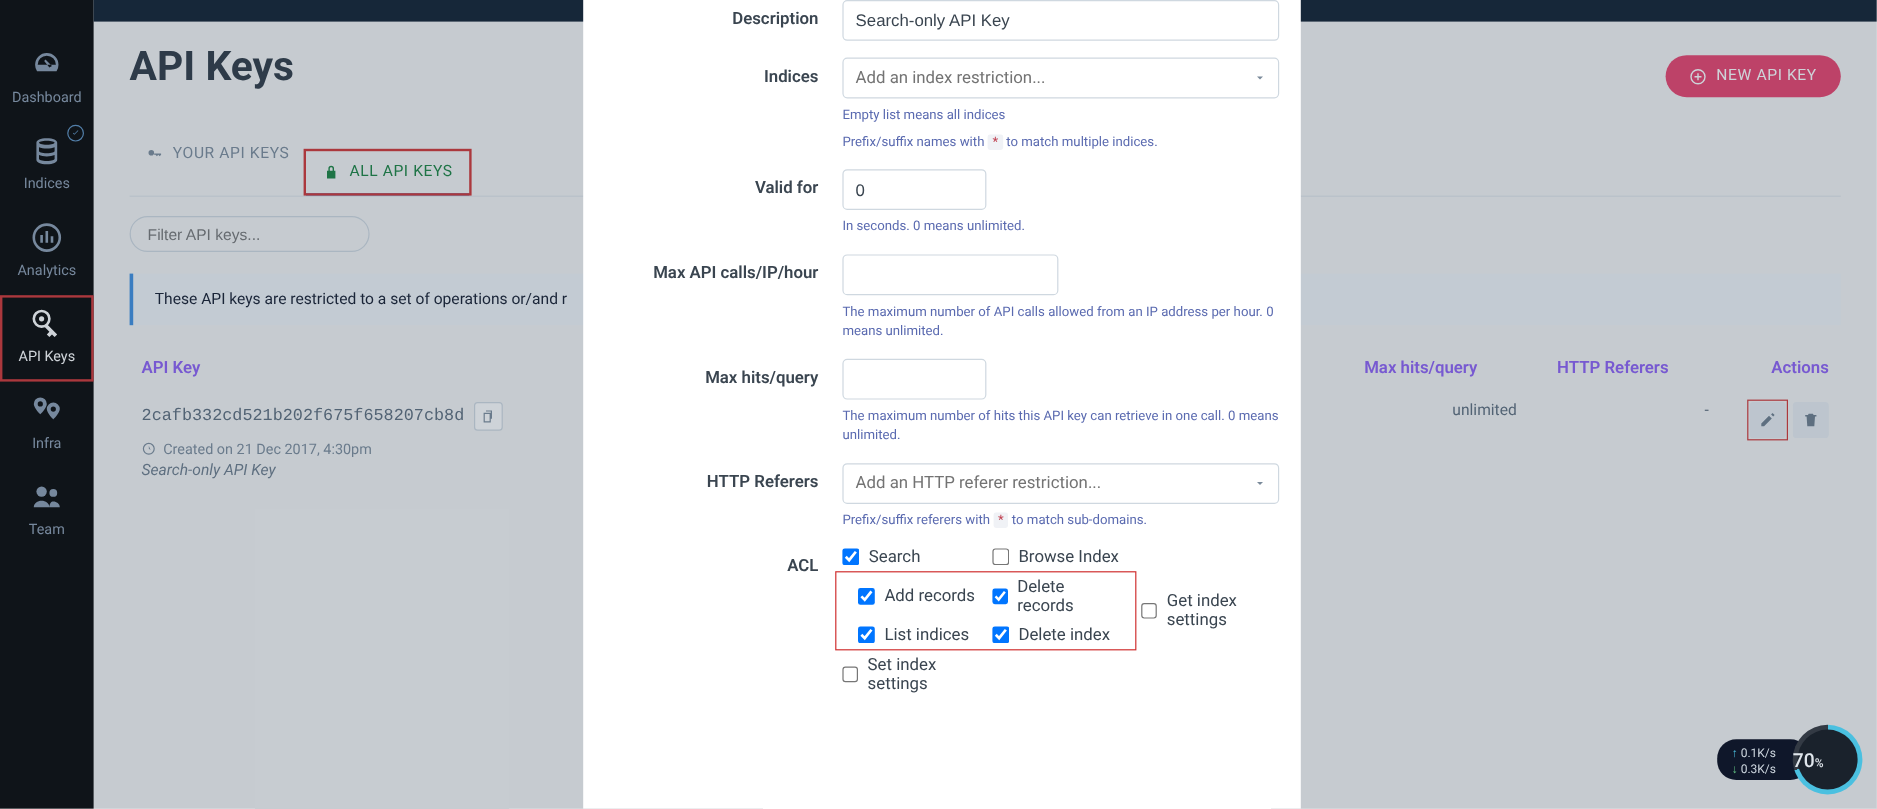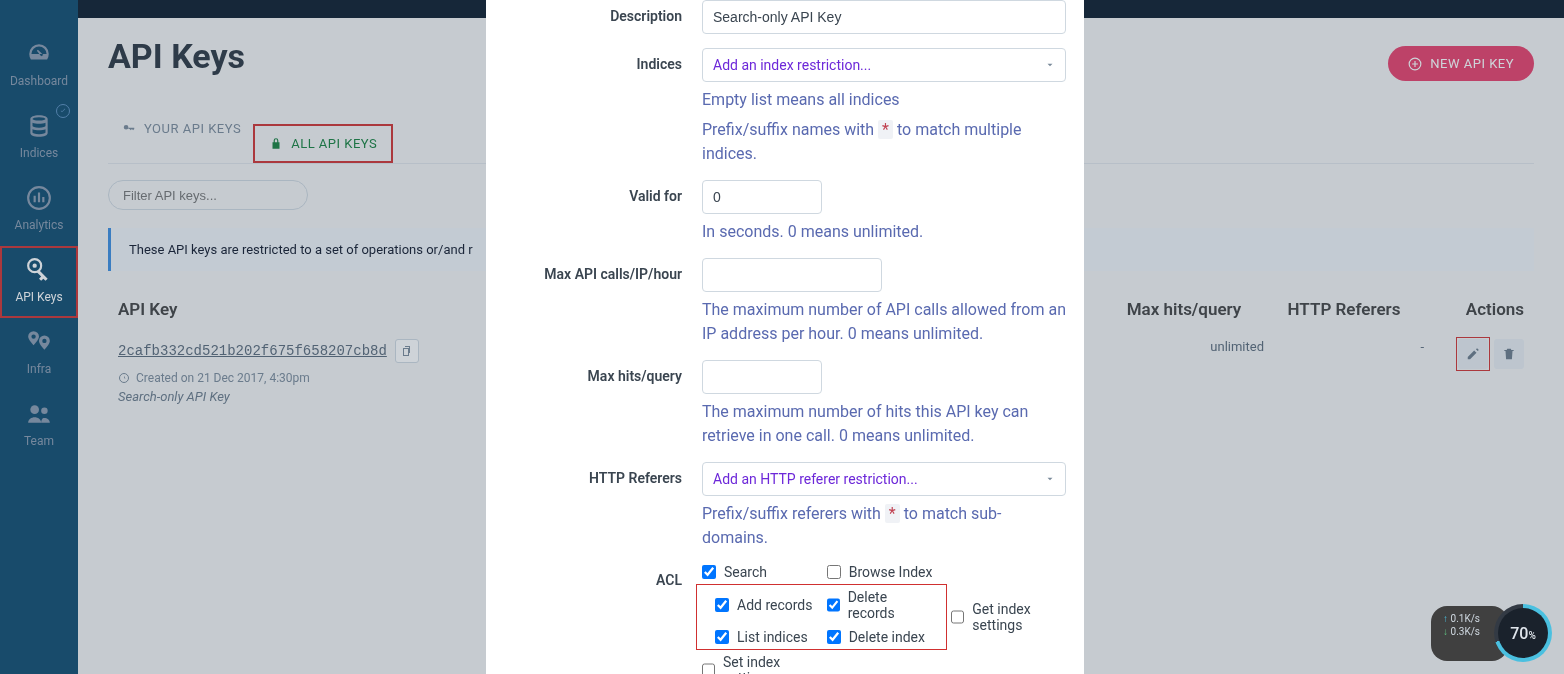--- a/index.html
+++ b/index.html
@@ -1,19 +1,19 @@
 <!DOCTYPE html>
 <html><head>
 <meta charset="utf-8">
 <style>
 * { box-sizing: border-box; margin: 0; padding: 0; }
 body { font-family: -apple-system, BlinkMacSystemFont, "Segoe UI", Roboto, sans-serif; font-size: 14px; color: #333; background: #f5f5f5; width: 1564px; height: 674px; overflow: hidden; position: relative; }
 
 
-.sidebar { position: absolute; left: 0; top: 0; width: 78px; height: 674px; background: #0c4a6e; display: flex; flex-direction: column; padding-top: 30px; }
+.sidebar { position: absolute; left: 0; top: 0; width: 78px; height: 674px; background: #000000; display: flex; flex-direction: column; padding-top: 30px; }
 .sidebar-item { display: flex; flex-direction: column; align-items: center; padding: 10px 0 14px; color: #8a9bb0; cursor: pointer; position: relative; }
 .sidebar-item.active { color: #fff; }
 .sidebar-item.active::before { content: ""; position: absolute; inset: 0; border: 2px solid #d03030; pointer-events: none; }
 .sidebar-icon { width: 28px; height: 28px; display: flex; align-items: center; justify-content: center; margin-bottom: 6px; }
 .sidebar-icon svg { width: 26px; height: 26px; fill: currentColor; }
 .sidebar-label { font-size: 12px; }
 .check-badge { position: absolute; top: 2px; right: 8px; width: 14px; height: 14px; border: 1.5px solid #5a8fc0; border-radius: 50%; display: flex; align-items: center; justify-content: center; }
 .check-badge svg { width: 8px; height: 8px; fill: #5a8fc0; }
 
 
@@ -27,23 +27,23 @@
 .tab.active::after { content: ""; position: absolute; inset: -2px -2px -2px -2px; border: 2px solid #d03030; pointer-events: none; }
 .tab svg { width: 14px; height: 14px; fill: currentColor; }
 
 .filter-row { margin-bottom: 18px; }
 .filter-box { display: inline-flex; align-items: center; border: 1px solid #cfd8e0; border-radius: 20px; padding: 6px 14px; width: 200px; }
 .filter-box input { border: none; outline: none; flex: 1; font-size: 13px; color: #7a8a9a; background: transparent; }
 .filter-box svg { width: 16px; height: 16px; fill: #3a8de0; }
 
 .notice { border-left: 3px solid #3a8de0; background: #f0f4f8; padding: 14px 18px; color: #0f172a; font-size: 13px; margin-bottom: 20px; }
 
-.table-head { display: grid; grid-template-columns: 420px 1fr 160px 160px 160px 100px; padding: 8px 10px; font-size: 17px; color: #404040; font-weight: 600; }
+.table-head { display: grid; grid-template-columns: 420px 1fr 160px 160px 160px 100px; padding: 8px 10px; font-size: 14px; color: #8b5cf6; font-weight: 600; }
 .key-row { padding: 12px 10px; display: grid; grid-template-columns: 420px 1fr 160px 160px 160px 100px; align-items: start; }
-.key-id { font-family: "Courier New", monospace; font-size: 14px; color: #5a6a7a; display: flex; align-items: center; gap: 8px; text-decoration: underline; }
+.key-id { font-family: "Courier New", monospace; font-size: 14px; color: #5a6a7a; display: flex; align-items: center; gap: 8px; }
 .copy-btn { width: 24px; height: 24px; border: 1px solid #cfd8e0; border-radius: 3px; display: flex; align-items: center; justify-content: center; background: #fff; cursor: pointer; }
 .copy-btn svg { width: 12px; height: 12px; fill: #7a8a9a; }
 .key-meta { margin-top: 8px; color: #7a8a9a; font-size: 12px; display: flex; align-items: center; gap: 6px; }
 .key-meta svg { width: 12px; height: 12px; fill: #7a8a9a; }
 .key-desc { margin-top: 4px; font-style: italic; color: #6a7a8a; font-size: 13px; }
 .cell-center { text-align: right; color: #5a6a7a; font-size: 13px; }
 .actions-cell { display: flex; gap: 6px; justify-content: flex-end; }
 .act-btn { width: 30px; height: 30px; background: #e8edf2; border-radius: 3px; display: flex; align-items: center; justify-content: center; cursor: pointer; }
 .act-btn.edit { position: relative; }
 .act-btn.edit::after { content: ""; position: absolute; inset: -2px; border: 1.5px solid #d03030; }
@@ -57,35 +57,35 @@
 
 
 .modal { position: absolute; left: 486px; top: 0; width: 598px; background: #fff; padding: 0 18px 20px; height: 674px; overflow: hidden; }
 .form-row { display: flex; margin-bottom: 14px; }
 .form-label { width: 198px; text-align: right; padding-right: 20px; padding-top: 8px; font-weight: 600; color: #3a4550; font-size: 14px; }
 .form-field { flex: 1; }
 .form-field input[type=text], .form-field input[type=number], .form-field .select-box { width: 100%; border: 1px solid #cfd8e0; border-radius: 4px; padding: 8px 10px; font-size: 14px; color: #3a4550; }
 .form-field input.short { width: 120px; }
 .form-field input.med { width: 180px; }
 .select-box { display: flex; align-items: center; justify-content: space-between; cursor: pointer; }
-.select-box .placeholder { color: #6d28d9; }
+.select-box .placeholder { color: #737373; }
 .select-box svg { width: 10px; height: 10px; fill: #7a8a9a; }
-.help { font-size: 16px; color: #5a6ab0; margin-top: 6px; line-height: 1.5; }
+.help { font-size: 11px; color: #5a6ab0; margin-top: 6px; line-height: 1.5; }
 .help .ast { background: #f0f2f6; padding: 0 4px; border-radius: 2px; color: #c04050; }
 .acl-grid { display: grid; grid-template-columns: 1fr 1fr 1fr; gap: 8px 10px; }
 .acl-item { display: flex; align-items: center; gap: 8px; font-size: 14px; color: #3a4550; }
 .acl-item input { width: 14px; height: 14px; }
 .acl-box { border: 1.5px solid #d03030; padding: 4px 18px; margin: -4px -6px; }
 
 
 .traffic-widget { position: absolute; right: 12px; bottom: 12px; display: flex; align-items: center; gap: 8px; }
-.traffic-stats { background: #404040; border-radius: 16px; padding: 6px 28px 23px 12px; color: #cfd8e0; font-size: 10px; line-height: 1.3; margin-right: -22px; }
+.traffic-stats { background: #0f172a; border-radius: 16px; padding: 6px 28px 2px 12px; color: #cfd8e0; font-size: 10px; line-height: 1.3; margin-right: -22px; }
 .traffic-stats .up { color: #4ac0e0; }
 .traffic-stats .down { color: #60c080; }
-.traffic-dial { width: 58px; height: 58px; border-radius: 50%; background: conic-gradient(#4ac0e0 0 252deg, #333a44 252deg 360deg); display: flex; align-items: center; justify-content: center; position: relative; }
+.traffic-dial { width: 58px; height: 58px; border-radius: 50%; background: conic-gradient(#4ac0e0 0 252deg, #333a44 252deg 360deg); display: flex; align-items: center; position: relative; }
 .traffic-dial::before { content: ""; position: absolute; inset: 4px; background: #1a222c; border-radius: 50%; }
 .traffic-dial span { position: relative; color: #e0e6ec; font-size: 16px; font-weight: 500; }
 .traffic-dial span small { font-size: 10px; }
 </style>
 </head>
 <body>
 
 <div class="sidebar">
   <div class="sidebar-item">
     <span class="sidebar-icon">

